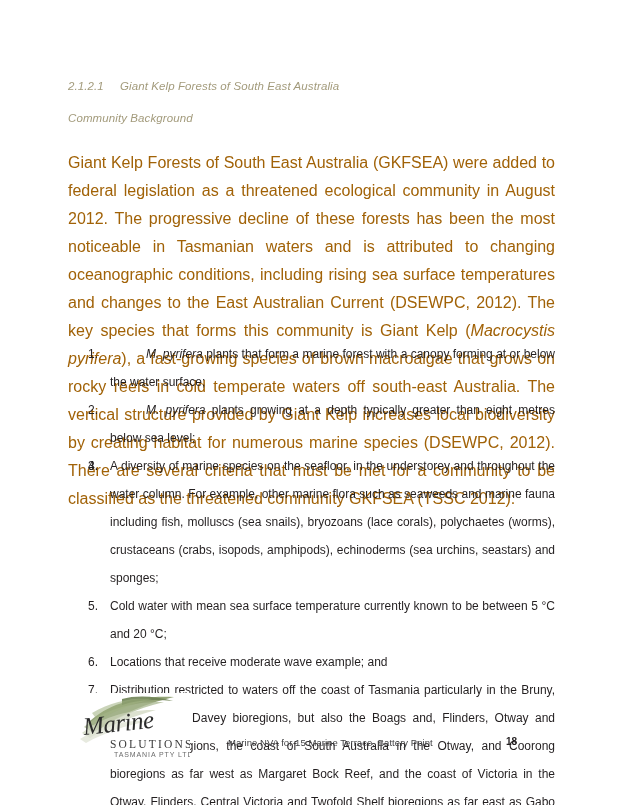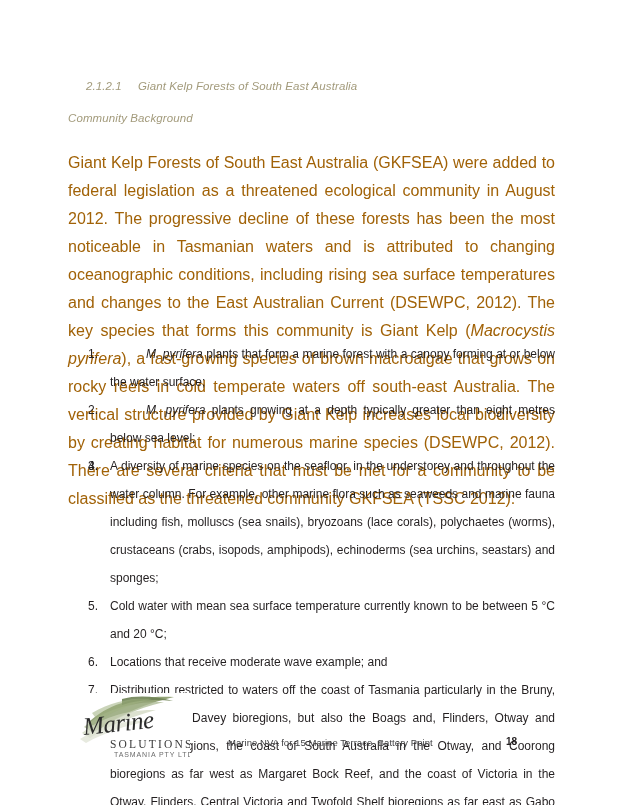--- a/index.html
+++ b/index.html
@@ -28,21 +28,20 @@
     font-size: 11.5px;
     font-style: italic;
     color: #a39b7c;
     letter-spacing: 0.1px;
     white-space: nowrap;
   }
   #heading-numbered {
     position: absolute;
     left: 0;
     top: 80px;
-    margin-left: 18px;
   }
   #heading-numbered .num {
     display: inline-block;
     min-width: 52px;
   }
   #heading-community {
     position: absolute;
     left: 0;
     top: 112px;
   }

